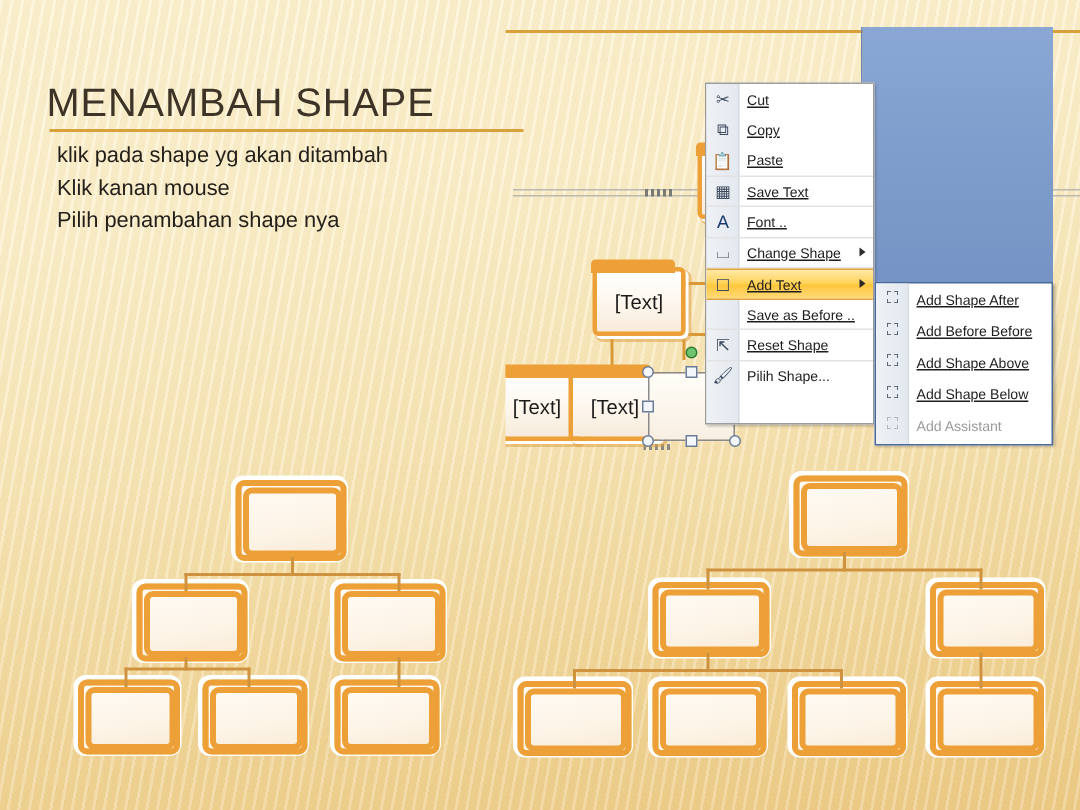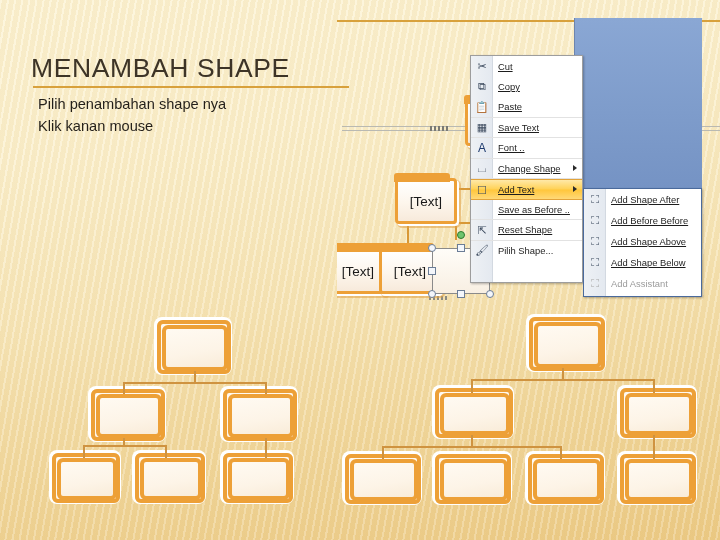--- a/index.html
+++ b/index.html
@@ -170,22 +170,23 @@
     box-shadow: -1px -1px 0 2px #ffffff;
   }
   .oc-conn { position: absolute; background: #cf9340; }
 </style>
 </head>
 <body>
 
 <div id="slide-title">MENAMBAH SHAPE</div>
 <div id="title-rule"></div>
 <div id="body-text">
+  <div>klik pada shape yg akan ditambah</div>
+  <div>Klik kanan mouse</div>
   <div>Pilih penambahan shape nya</div>
-  <div>Klik kanan mouse</div>
 </div>
 
 <div id="shot-region">
 
   <div id="canvas-top-rule"></div>
 
   <div id="canvas-frame">
     <div class="ln a"></div>
     <div class="ln b"></div>
     <div class="dots"></div>

